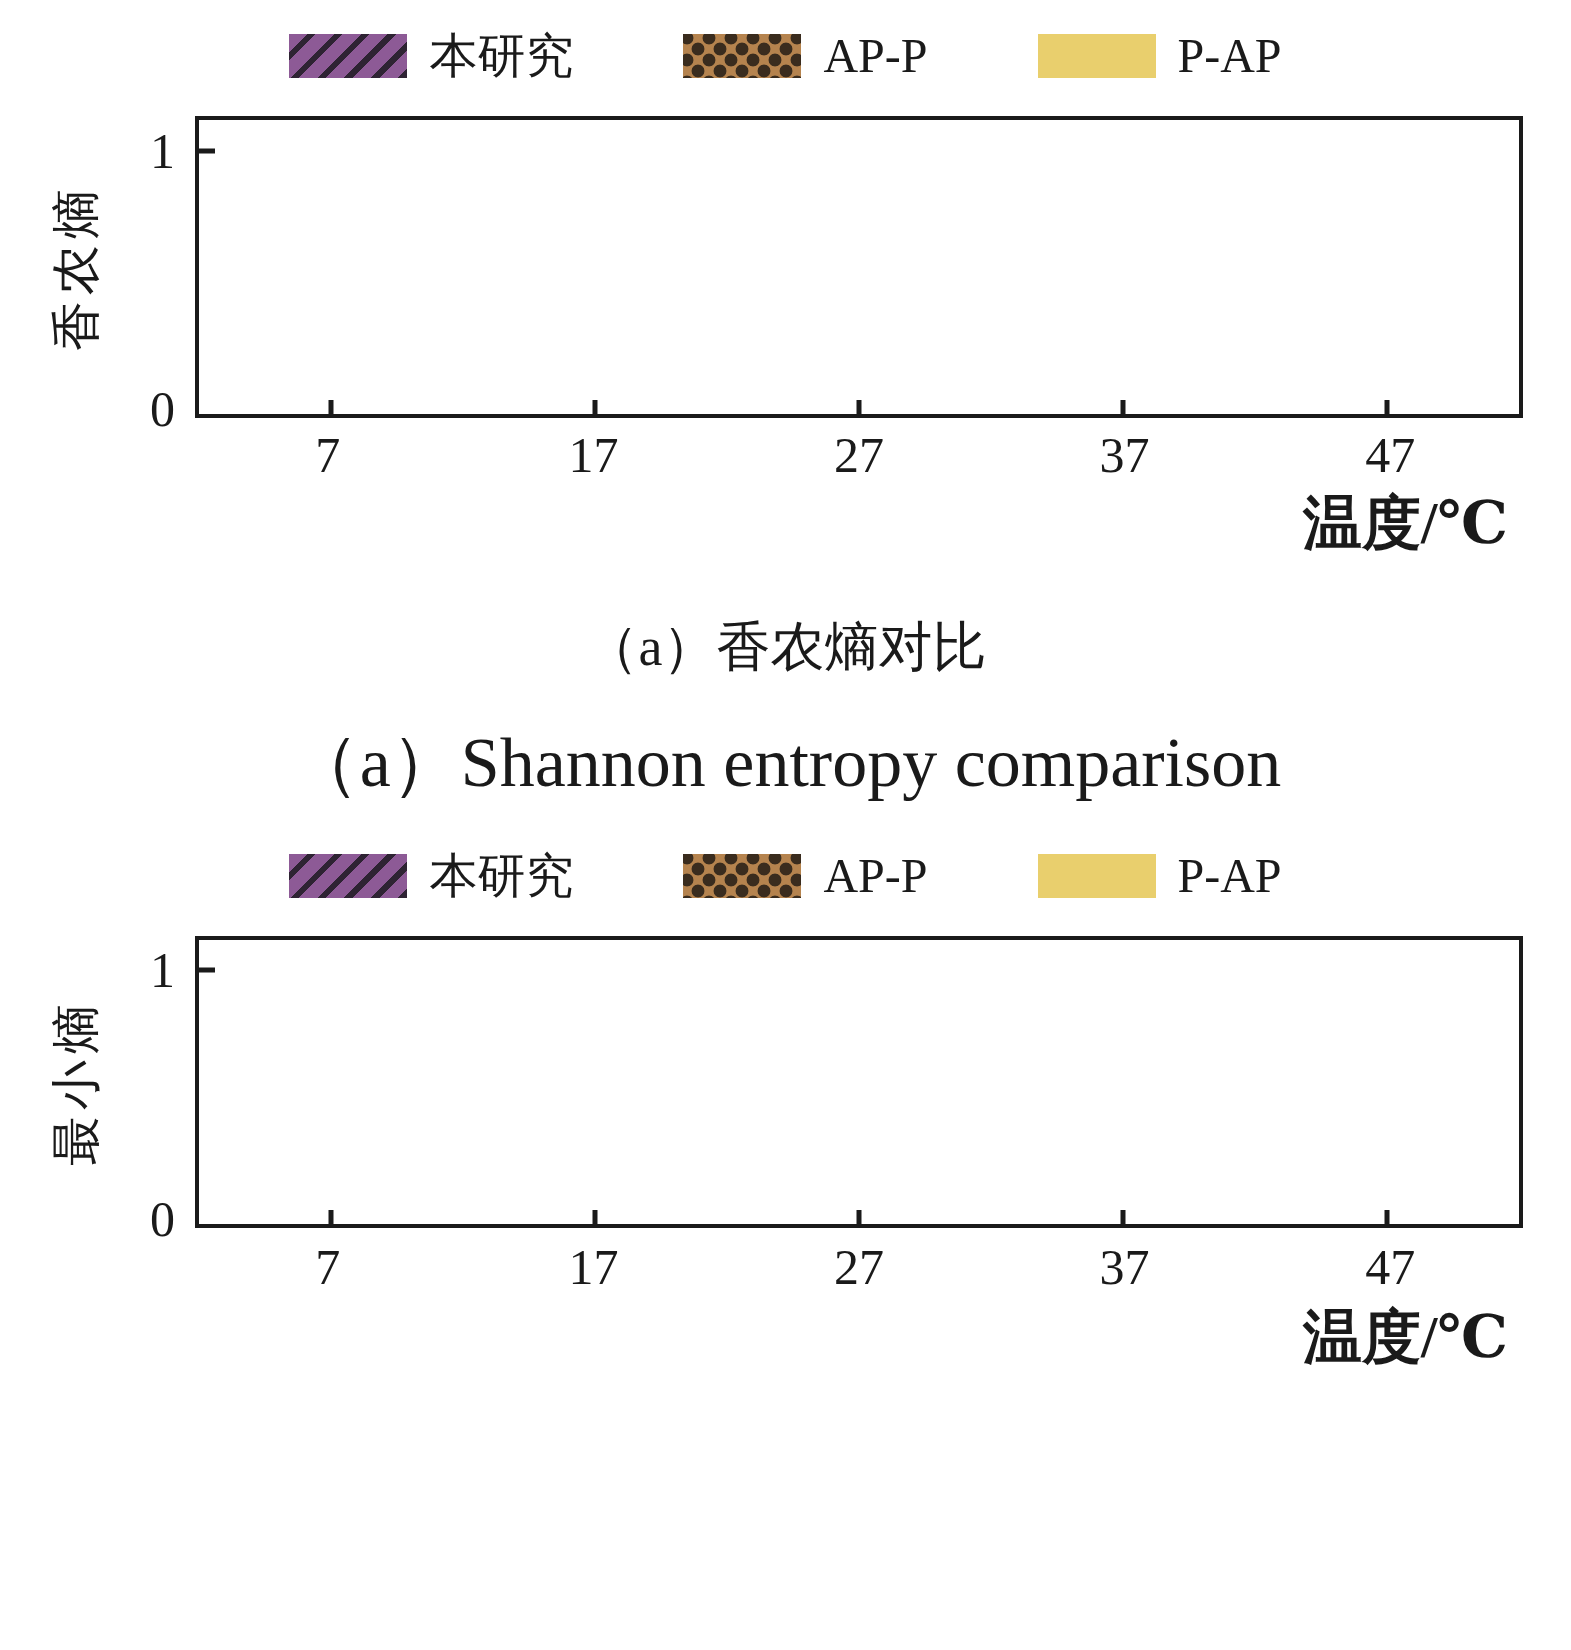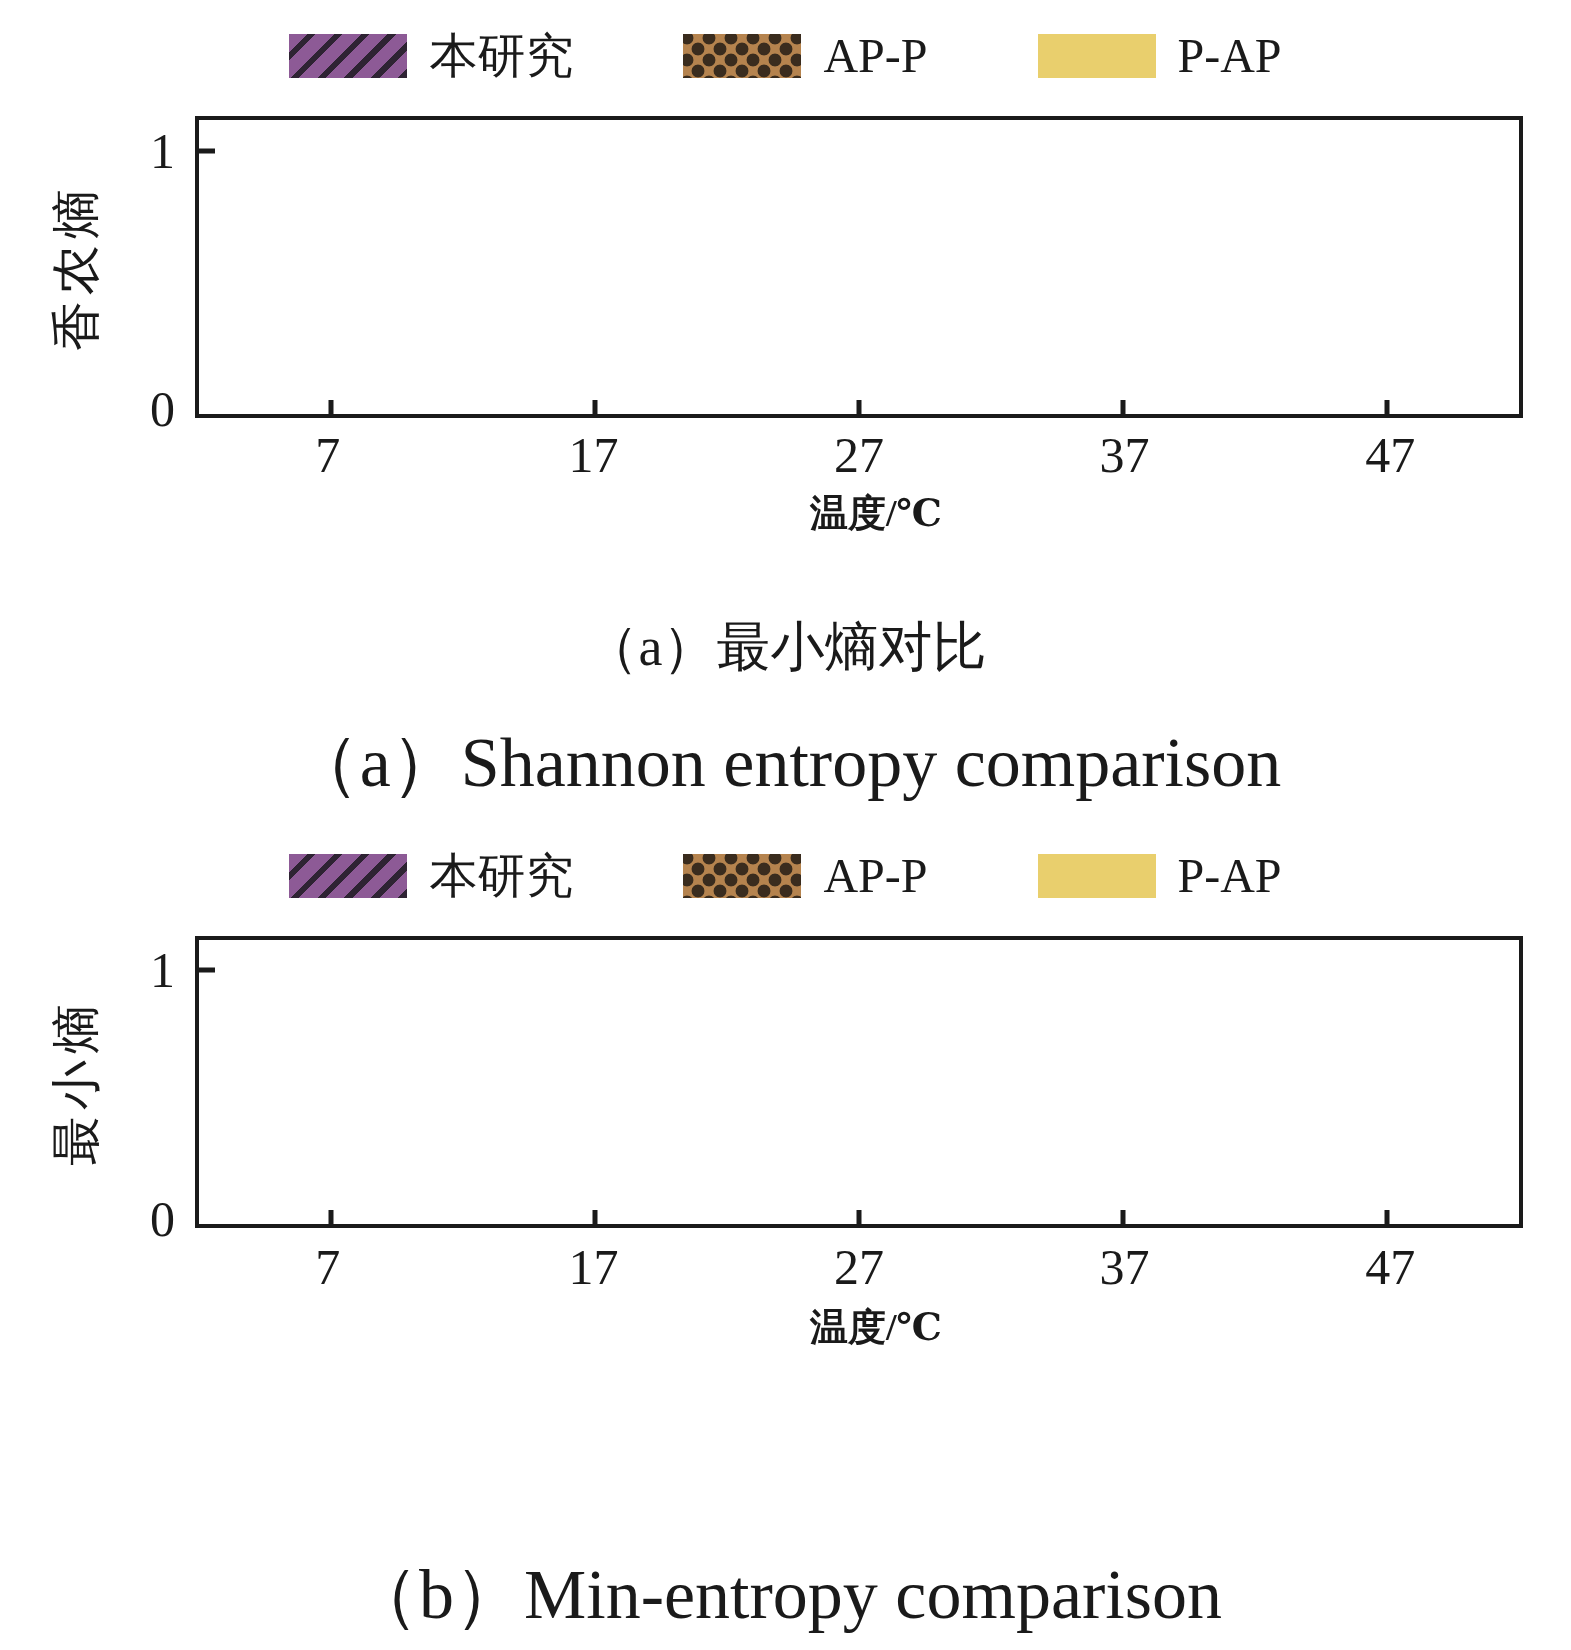--- a/index.html
+++ b/index.html
@@ -57,21 +57,21 @@
   .legend .swatch.s1{background-size:22px 22px;background-position:4px 4px, 15px 15px;}
 
   
   .xtick-mark{position:absolute;bottom:0;width:5px;height:14px;background:#1a1a1a;transform:translateX(-50%);z-index:5;}
   .xticks{position:absolute;left:195px;width:1328px;height:60px;}
   #chart-a .xticks{top:424px;}
   #chart-b .xticks{top:446px;}
   .xtick-label{position:absolute;transform:translateX(-50%);font-size:50px;line-height:1;top:0;}
 
   
-  .xlabel{position:absolute;left:212px;width:1328px;text-align:center;font-size:38px;font-weight:600;line-height:1;}
+  .xlabel{position:absolute;left:180px;width:1328px;text-align:right;font-size:59px;font-weight:600;line-height:1;}
   #chart-a .xlabel{top:488px;}
   #chart-b .xlabel{top:512px;}
 
   
   .caption-zh{position:absolute;left:0;width:1571px;text-align:center;font-size:54px;line-height:1.1;}
   .caption-en{position:absolute;left:0;width:1571px;text-align:center;font-size:70px;line-height:1.1;}
   #chart-a .caption-zh{top:612px;}
   #chart-a .caption-en{top:718px;}
   #chart-b .caption-zh{top:652px;}
   #chart-b .caption-en{top:760px;}
@@ -135,21 +135,21 @@
         </div>
     </div>
     <div class="xticks">
         <span class="xtick-label" style="left: 10%;">7</span>
         <span class="xtick-label" style="left: 30%;">17</span>
         <span class="xtick-label" style="left: 50%;">27</span>
         <span class="xtick-label" style="left: 70%;">37</span>
         <span class="xtick-label" style="left: 90%;">47</span>
       </div>
     <div class="xlabel">温度/℃</div>
-    <div class="caption-zh">（a）最小熵对比</div>
+    <div class="caption-zh">（a）香农熵对比</div>
     <div class="caption-en">（a）Shannon entropy comparison</div>
   </section>
 
   <section class="chart" id="chart-b">
     <div class="legend">
         <div class="legend-entry">
           <span class="swatch s0"></span>
           <span class="legend-label">本研究</span>
         </div>
         <div class="legend-entry">
@@ -200,16 +200,15 @@
         </div>
     </div>
     <div class="xticks">
         <span class="xtick-label" style="left: 10%;">7</span>
         <span class="xtick-label" style="left: 30%;">17</span>
         <span class="xtick-label" style="left: 50%;">27</span>
         <span class="xtick-label" style="left: 70%;">37</span>
         <span class="xtick-label" style="left: 90%;">47</span>
       </div>
     <div class="xlabel">温度/℃</div>
-    <div class="caption-en">（b）Min-entropy comparison</div>
   </section>
 
 </div>
 
 </body></html>

